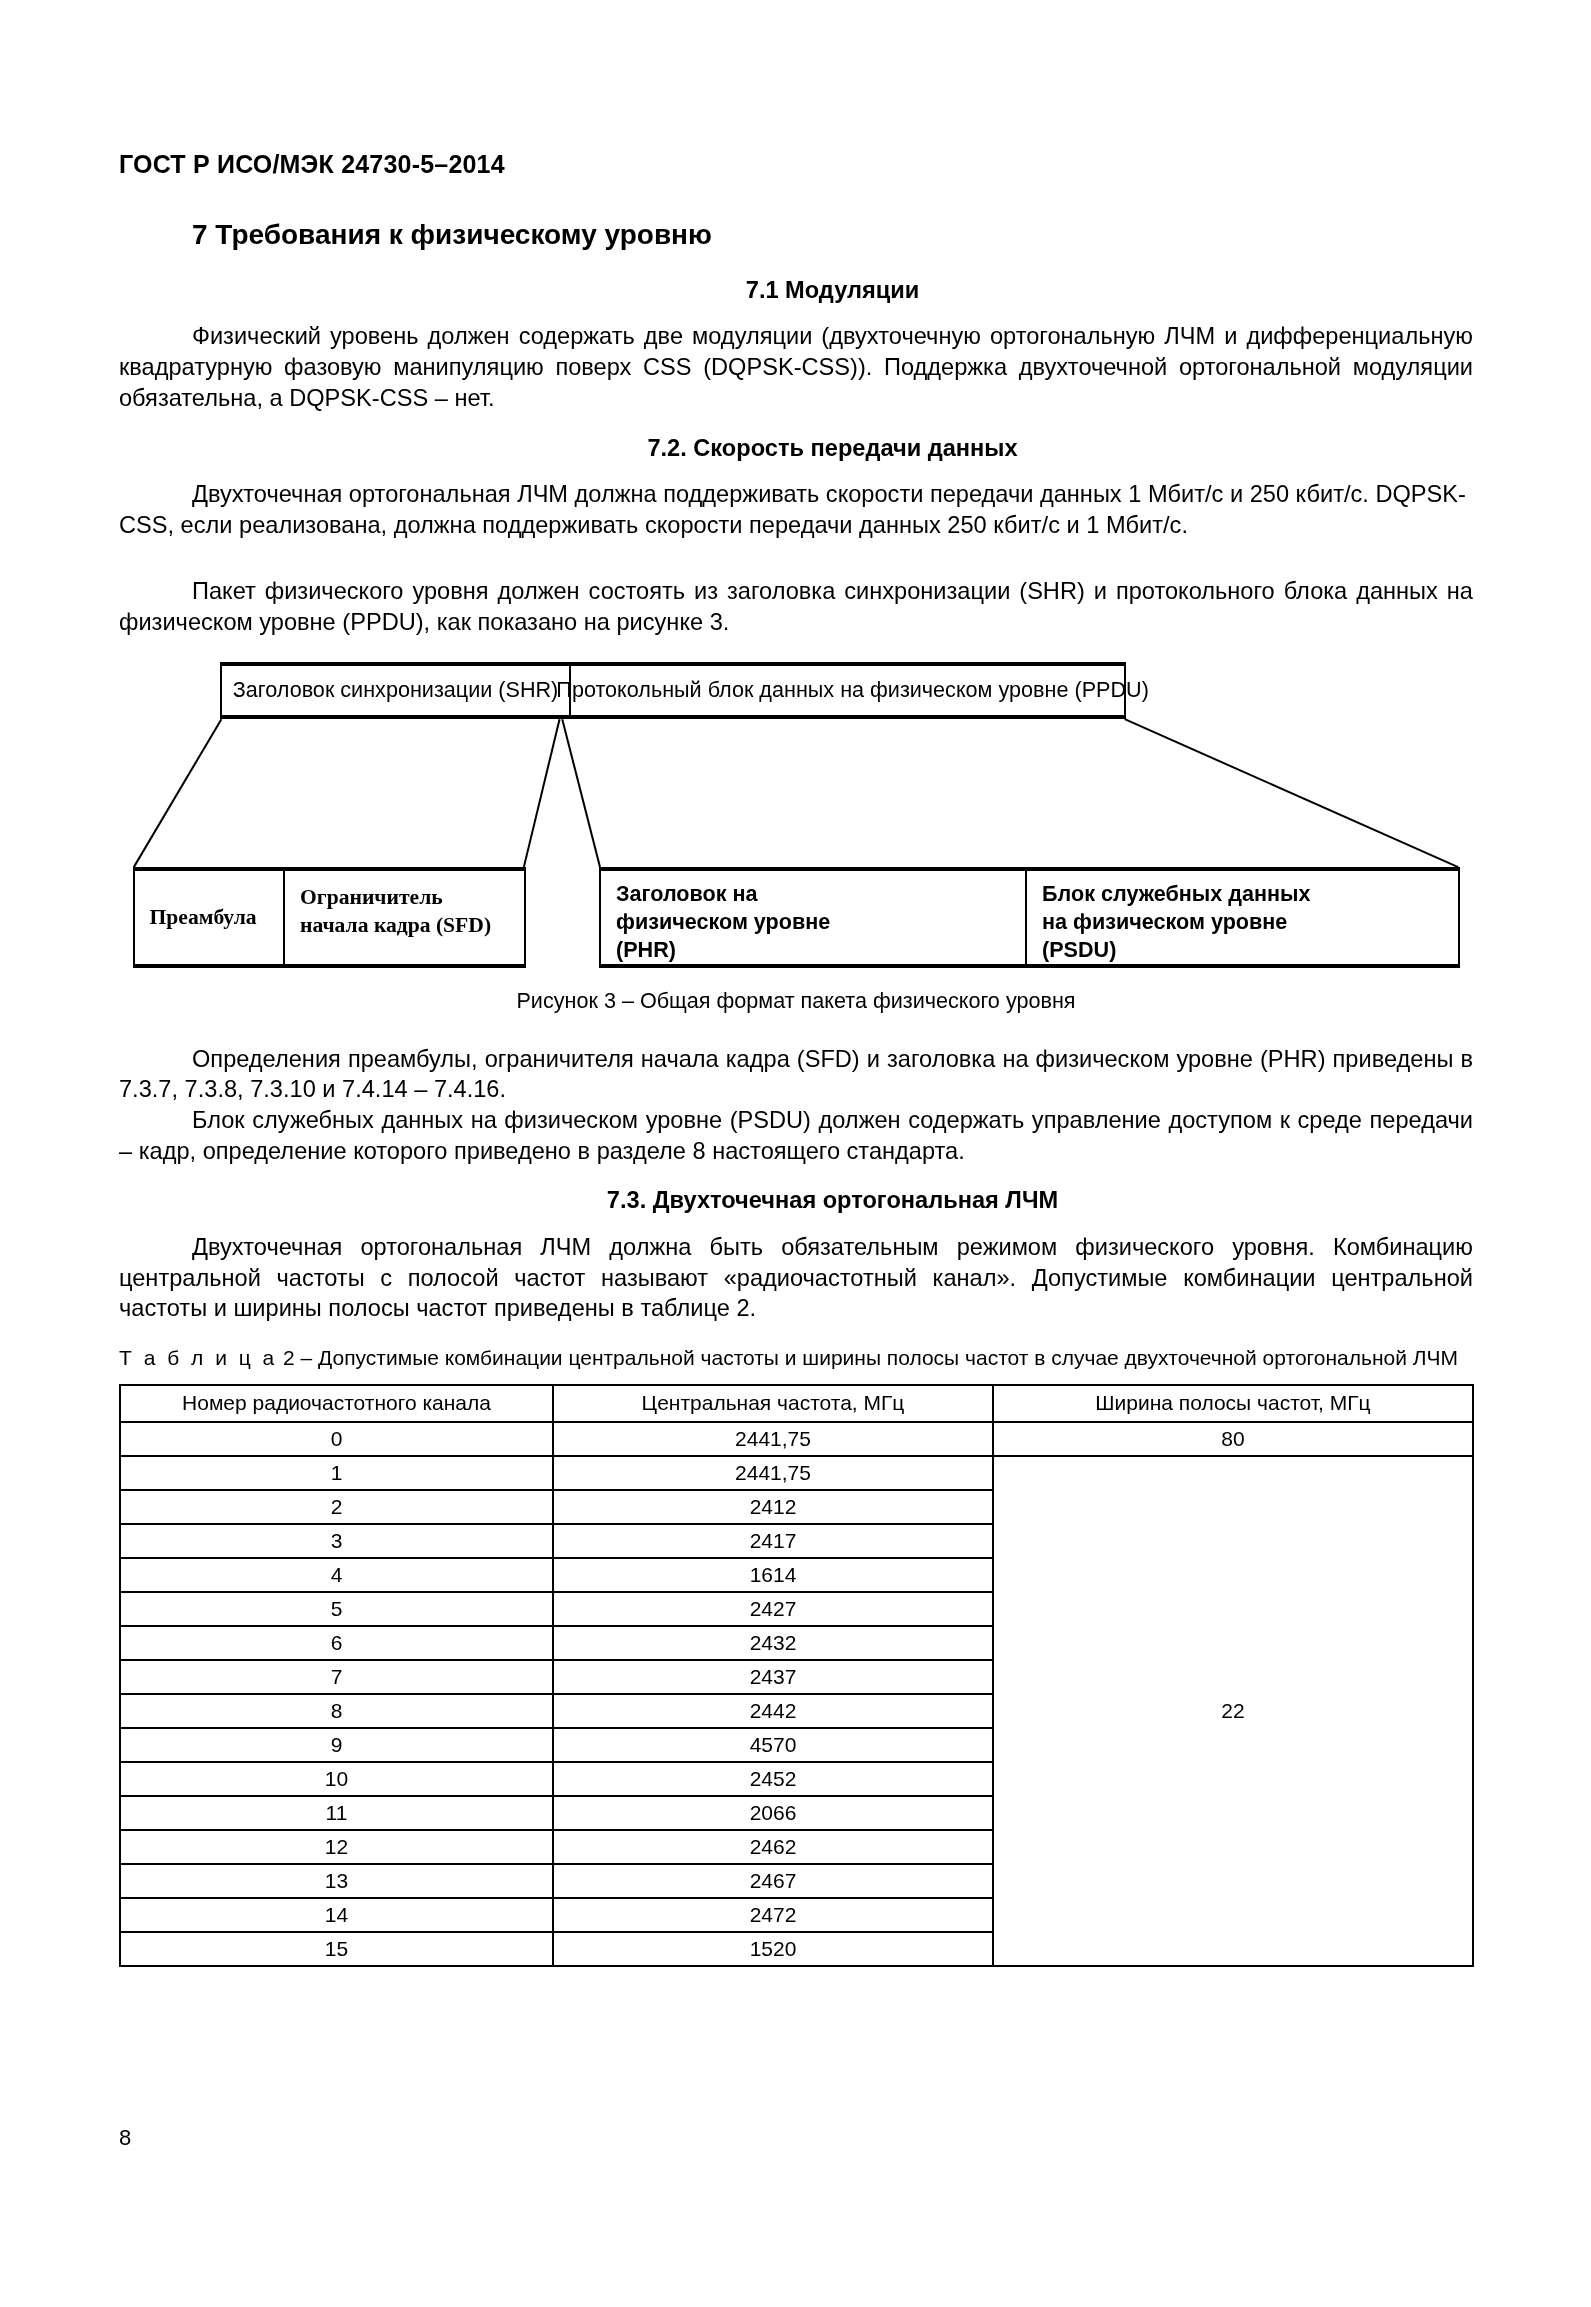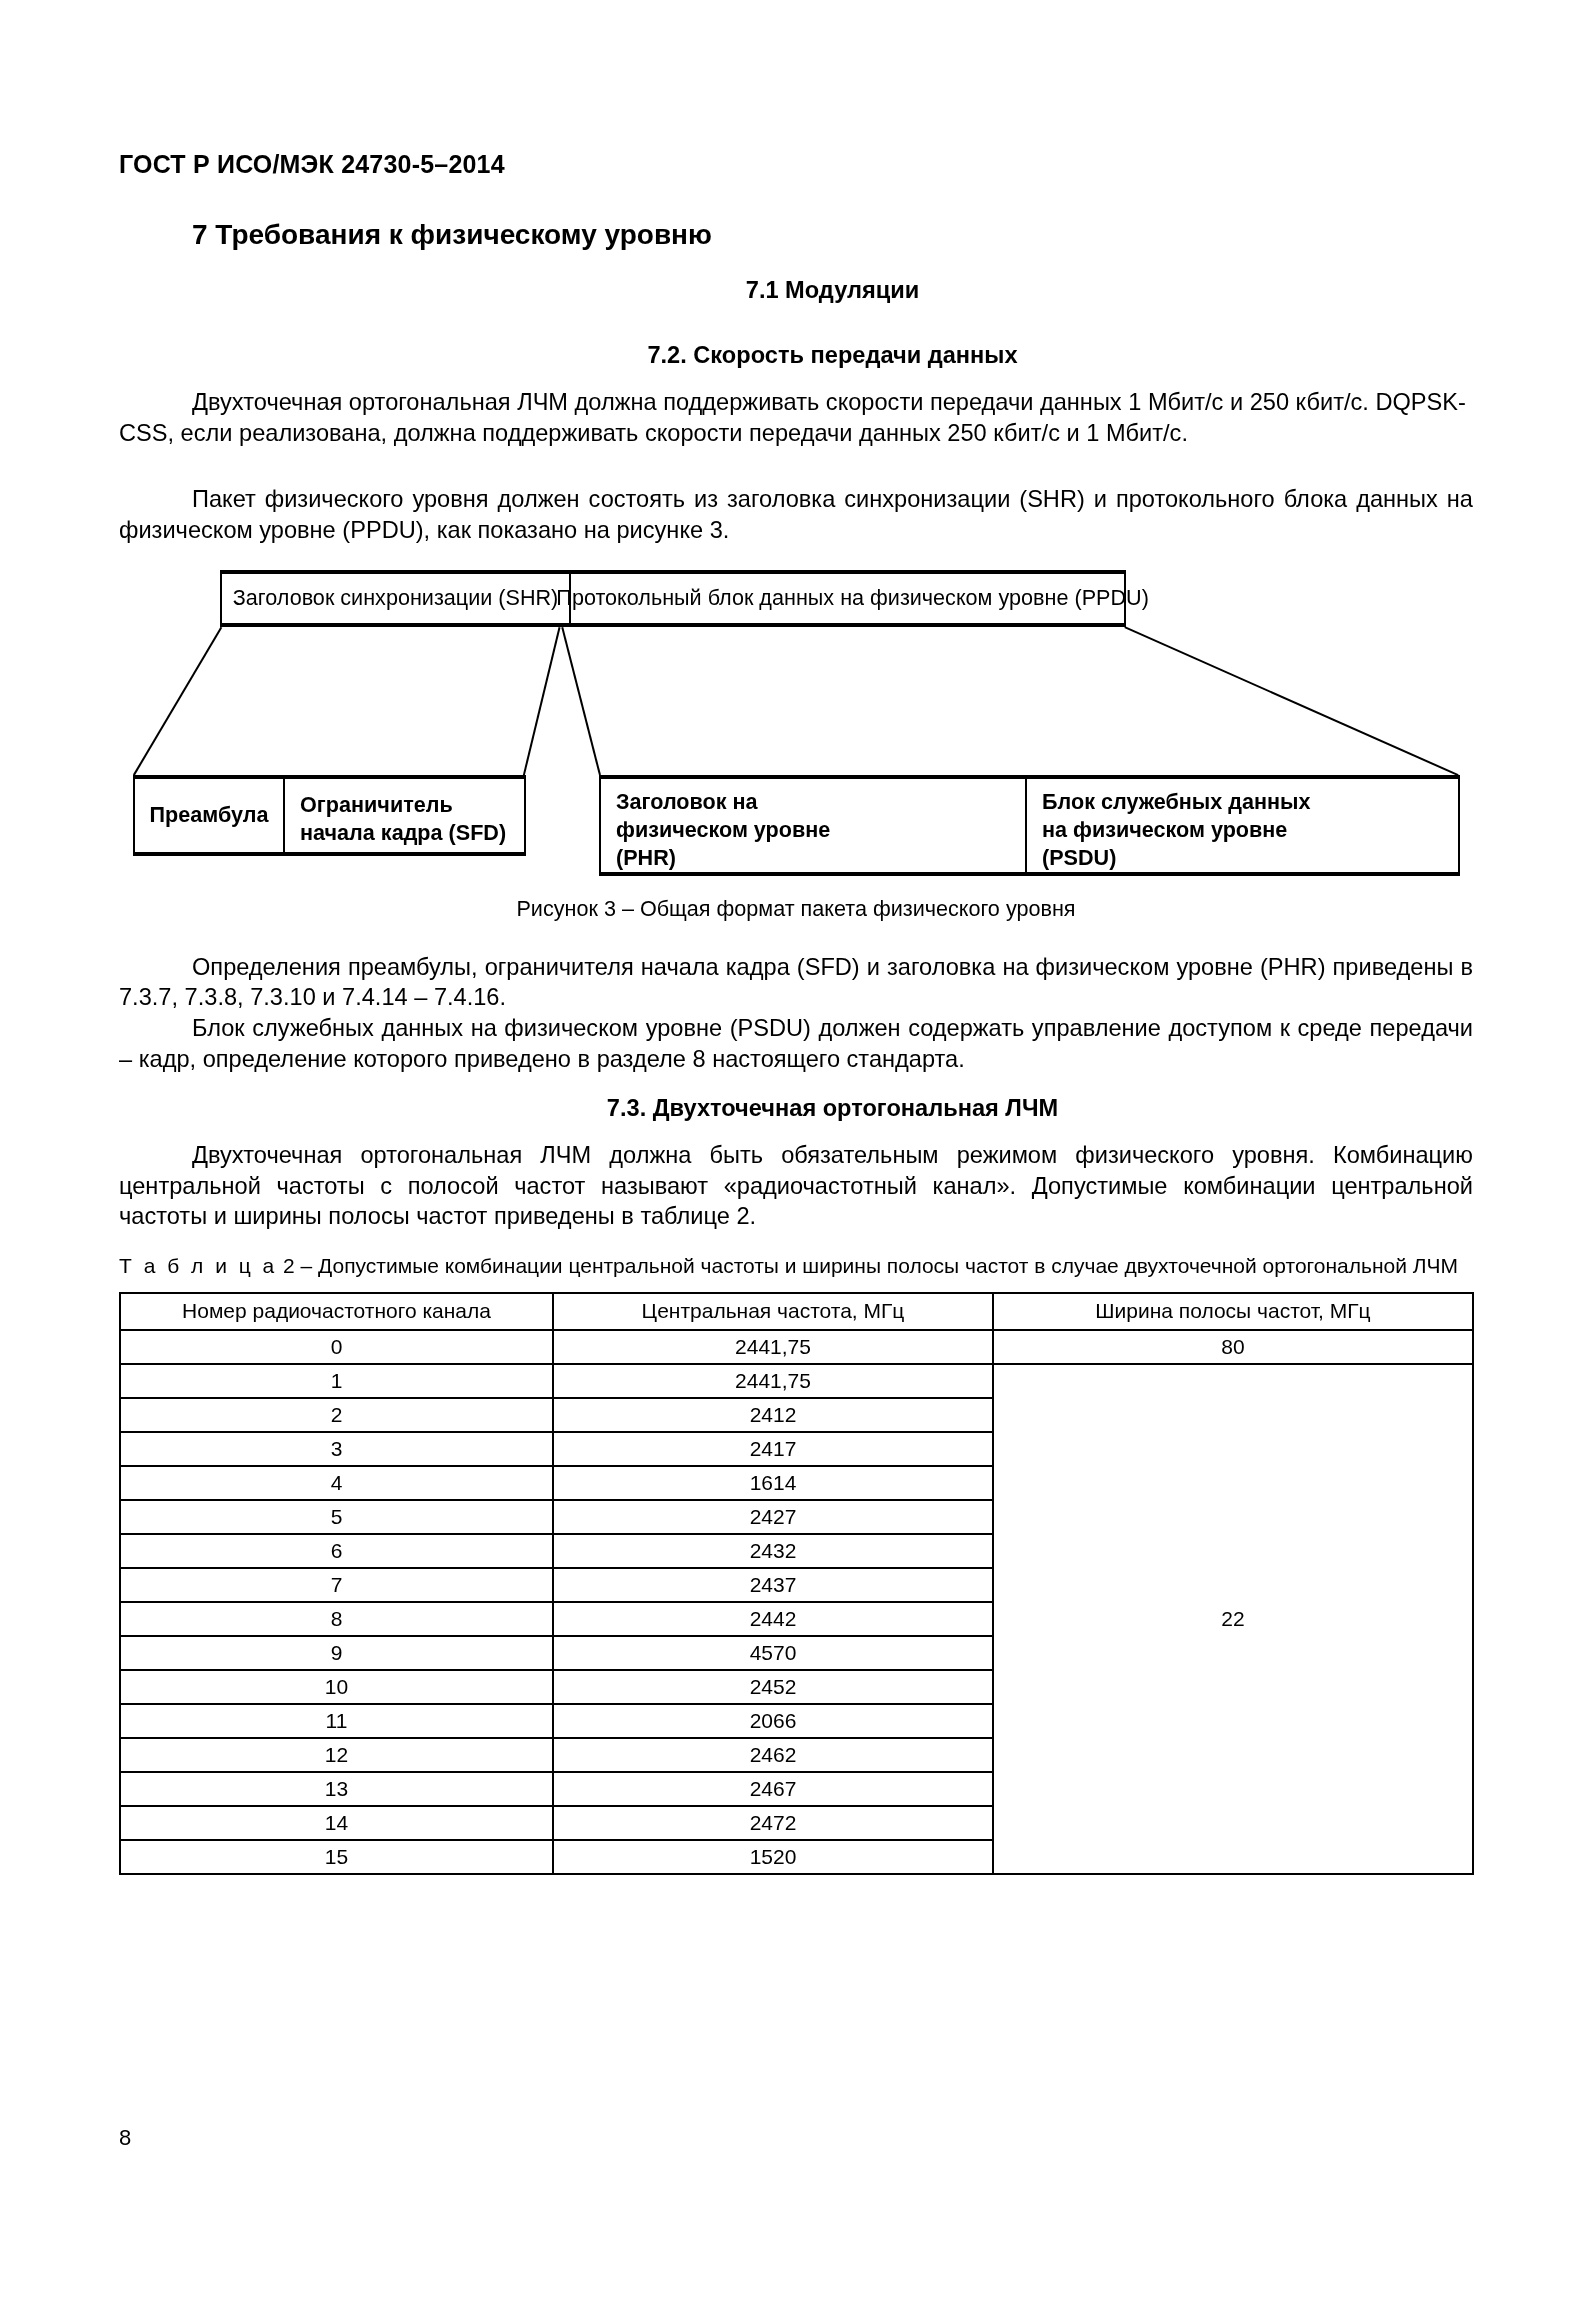--- a/index.html
+++ b/index.html
@@ -110,22 +110,23 @@
   .top-row .c-ppdu {
     width: 565px;
     justify-content: center;
     white-space: nowrap;
   }
 
   .bot-left {
     left: 13.5px;
     top: 205px;
     width: 393px;
-    height: 81px;
+    height: 101px;
     align-items: stretch;
+    font-family: Liberation Serif, serif;
   }
   .bot-left .c-pre {
     width: 150px;
     font-weight: bold;
     align-items: center;
     padding-left: 15px;
   }
   .bot-left .c-sfd {
     width: 243px;
     font-weight: bold;
@@ -226,20 +227,21 @@
   <div class="content">
 
     <h1 class="sec">7 Требования к физическому уровню</h1>
 
     <div class="sp-36"></div>
 
     <h2 class="sub">7.1 Модуляции</h2>
 
     <div class="sp-24"></div>
 
+    <p class="body">Физический уровень должен содержать две модуляции (двухточечную ортогональную ЛЧМ и дифференциальную квадратурную фазовую манипуляцию поверх CSS (DQPSK-CSS)). Поддержка двухточечной ортогональной модуляции обязательна, а DQPSK-CSS – нет.</p>
 
     <div class="sp-30"></div>
 
     <h2 class="sub">7.2. Скорость передачи данных</h2>
 
     <div class="sp-24"></div>
 
     <p class="body nojust">Двухточечная ортогональная ЛЧМ должна поддерживать скорости передачи данных 1 Мбит/с и 250 кбит/с. DQPSK-CSS, если реализована, должна поддерживать скорости передачи данных 250 кбит/с и 1 Мбит/с.</p>
 
     <div class="sp-30"></div>

